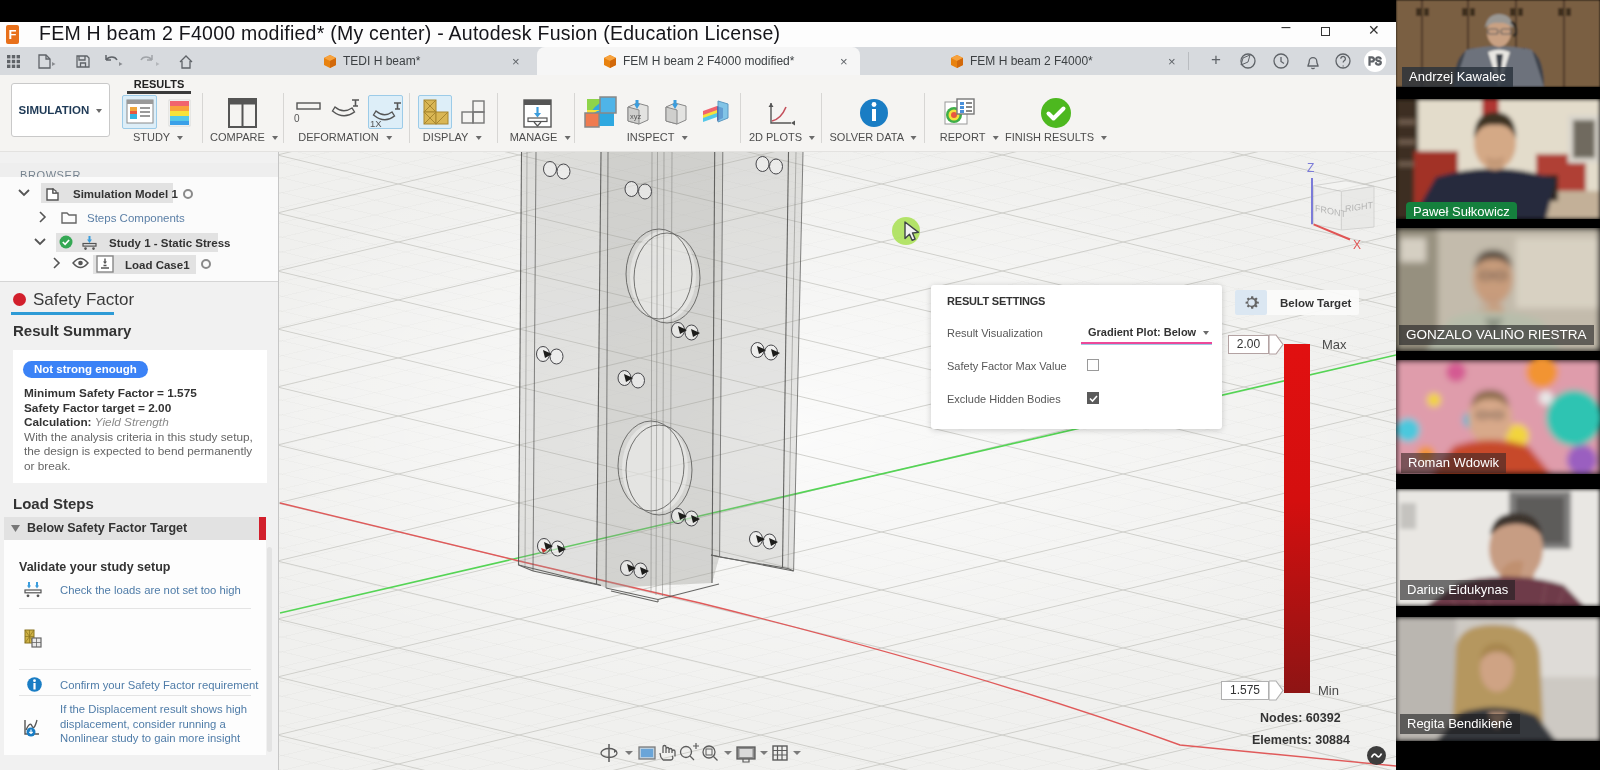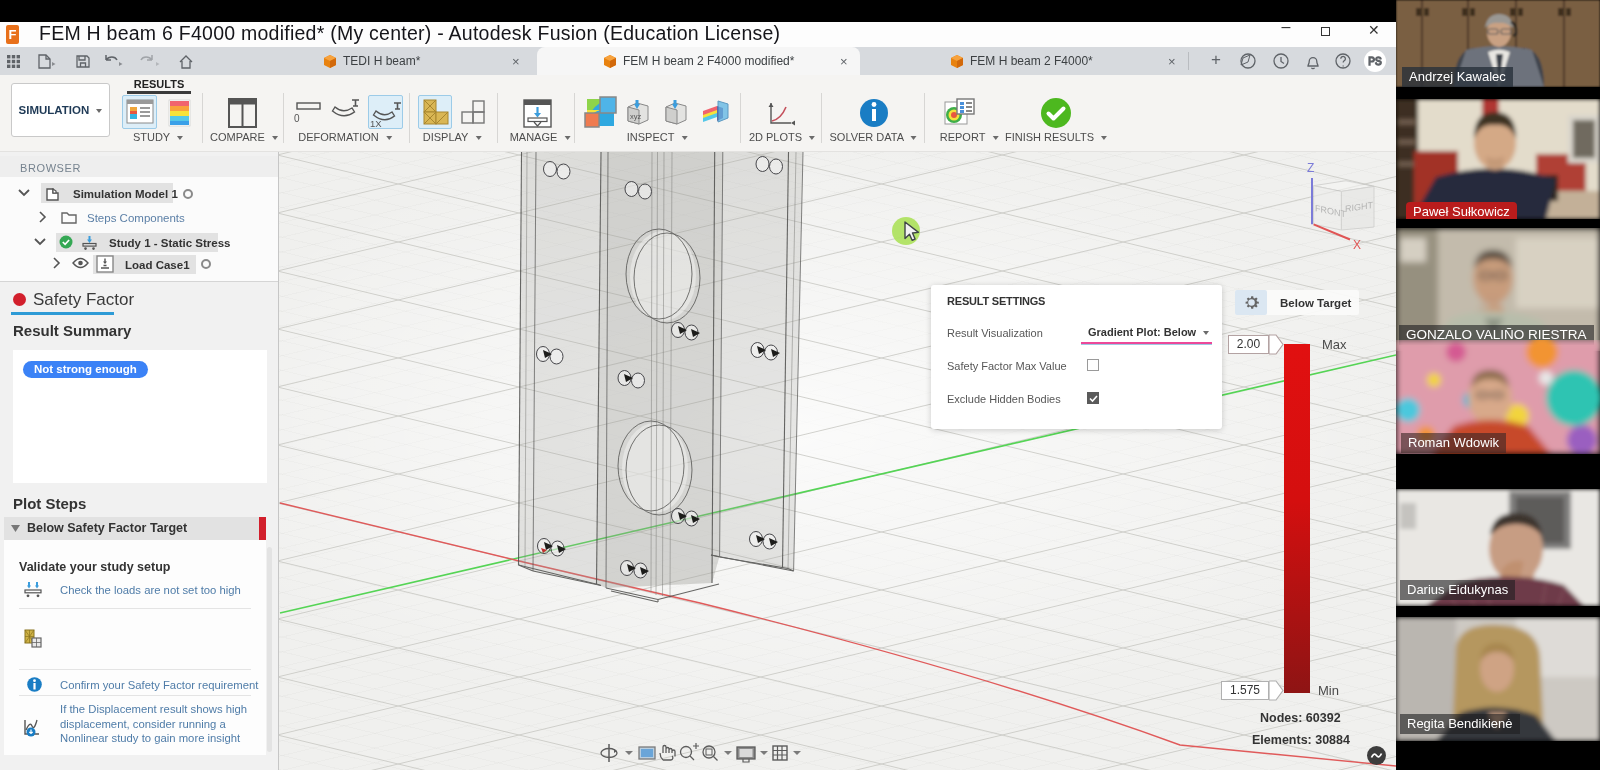--- a/index.html
+++ b/index.html
@@ -26,21 +26,21 @@
 #rsettings{left:652px;top:133px;width:291px;height:144px;background:#fff;border-radius:3px;box-shadow:0 1px 6px rgba(0,0,0,.18);font-size:12px;color:#575757}
 
 #videos{left:1396px;top:0;width:204px;height:770px;background:#000}
 .vtile{position:absolute;left:0;width:204px;overflow:hidden}
 .vlabel{position:absolute;color:#fff;font-size:13px;line-height:17px;padding:1px 7px 2px 7px;white-space:nowrap}
 </style></head>
 <body>
 <div id="stage">
   <div class="abs" id="titlebar">
     <div class="abs" style="left:6px;top:3px;width:13px;height:19px;background:#e8701a;border-radius:2px;color:#fff;font-size:13px;font-weight:bold;text-align:center;line-height:19px">F</div>
-    <div class="abs" style="left:39px;top:0px;white-space:nowrap">FEM H beam 6 F4000 modified* (My center) - Autodesk Fusion (Education License)</div>
+    <div class="abs" style="left:39px;top:0px;white-space:nowrap">FEM H beam 2 F4000 modified* (My center) - Autodesk Fusion (Education License)</div>
     <div class="abs" style="left:1276px;top:-4px;width:20px;text-align:center;font-size:16px;color:#333">–</div>
     <div class="abs" style="left:1321px;top:5px;width:9px;height:9px;border:1.2px solid #333"></div>
     <div class="abs" style="left:1364px;top:0px;width:20px;text-align:center;font-size:14px;color:#333">✕</div>
   </div>
   <div class="abs" id="tabbar">
     <svg class="abs" style="left:0;top:0" width="200" height="28" viewBox="0 0 200 28">
       <g fill="none" stroke="#5f6368" stroke-width="1.3">
         <g fill="#5f6368" stroke="none">
             <rect x="7" y="8" width="3.4" height="3.4"></rect>
             <rect x="11.8" y="8" width="3.4" height="3.4"></rect>
@@ -481,21 +481,21 @@
         <path d="M196 11l4 4 4-4z" fill="#7a7a7a" stroke="none"></path>
       </g>
     </svg>
 
     <div class="abs" style="left:1088px;top:594px;width:19px;height:19px;background:#3d3d3d;border-radius:50%"></div>
     <svg class="abs" style="left:1088px;top:594px" width="19" height="19">
         <path d="M4.5 11.5 Q7 6 9.5 9.5 T14.5 7.5" fill="none" stroke="#fff" stroke-width="1.8"></path>
       </svg>
   </div>
   <div class="abs" id="panel">
-    <div class="abs" style="left:0;top:4px;width:278px;height:24px;background:#eeeeee;border-bottom:1px solid #d9d9d9">
+    <div class="abs" style="left:0;top:11px;width:278px;height:24px;background:#eeeeee;border-bottom:1px solid #d9d9d9">
         <span class="abs" style="left:20px;top:6px;font-size:11px;color:#76838f;letter-spacing:.6px">BROWSER</span>
       </div>
     <div class="abs" style="left:0;top:25px;width:278px;height:105px;background:#fbfbfb"></div>
 
     <svg class="abs" style="left:18px;top:36px" width="12" height="9">
         <path d="M1 2l5 5 5-5" fill="none" stroke="#555" stroke-width="1.8"></path>
       </svg>
     <div class="abs" style="left:41px;top:31px;width:132px;height:20px;background:#e2e2e2"></div>
     <svg class="abs" style="left:44px;top:32px" width="17" height="18">
         <path d="M3 5h6v4h5v7H3z" fill="#fff" stroke="#555" stroke-width="1.4"></path>
@@ -547,21 +547,24 @@
     <div class="abs" style="left:201px;top:107px;width:10px;height:10px;border:2px solid #8a8a8a;border-radius:50%"></div>
     <div class="abs" style="left:0;top:129px;width:278px;height:1px;background:#d5d5d5"></div>
 
     <div class="abs" style="left:13px;top:141px;width:13px;height:13px;background:#d21f2c;border-radius:50%"></div>
     <div class="abs" style="left:33px;top:138px;font-size:17px;color:#3a3a3a">Safety Factor</div>
     <div class="abs" style="left:11px;top:160px;width:103px;height:3px;background:#2e9bd6"></div>
     <div class="abs" style="left:13px;top:170px;font-size:15px;font-weight:bold;color:#333">Result Summary</div>
 
     <div class="abs" style="left:13px;top:198px;width:254px;height:133px;background:#fff"></div>
     <div class="abs" style="left:23px;top:209px;height:17px;background:#3b82f6;border-radius:9px;color:#fff;font-size:11.5px;font-weight:bold;line-height:17px;padding:0 11px">Not strong enough</div>
-    <div class="abs" style="left:13px;top:343px;font-size:15px;font-weight:bold;color:#333">Plot Steps</div>
+    <div class="abs" style="left:24px;top:234px;font-size:11.8px;line-height:14.6px;color:#666;white-space:nowrap">
+      <span style="font-weight:bold;color:#333">Minimum Safety Factor = 1.575<br>Safety Factor target = 2.00<br>Calculation:</span> <span style="font-style:italic;color:#8a8a8a">Yield Strength</span><br>With the analysis criteria in this study setup,<br>the design is expected to bend permanently<br>or break.
+    </div>
+    <div class="abs" style="left:13px;top:343px;font-size:15px;font-weight:bold;color:#333">Load Steps</div>
 
     <div class="abs" style="left:4px;top:365px;width:262px;height:23px;background:#e2e2e2"></div>
     <svg class="abs" style="left:11px;top:373px" width="9" height="7">
         <path d="M0 0h9l-4.5 7z" fill="#777"></path>
       </svg>
     <div class="abs" style="left:27px;top:369px;font-size:12.5px;font-weight:bold;color:#333">Below Safety Factor Target</div>
     <div class="abs" style="left:259px;top:365px;width:7px;height:23px;background:#d21f2c"></div>
 
     <div class="abs" style="left:4px;top:388px;width:262px;height:215px;background:#fdfdfd"></div>
     <div class="abs" style="left:19px;top:408px;font-size:12.5px;font-weight:bold;color:#333">Validate your study setup</div>
@@ -662,21 +665,21 @@
           <rect x="172" y="16" width="32" height="48" fill="#d9d5cc"></rect>
             <rect x="177" y="21" width="22" height="38" fill="#706a5e"></rect>
           <rect x="128" y="92" width="76" height="28" fill="#c3b098"></rect>
           <rect x="128" y="76" width="34" height="26" fill="#2e271e"></rect>
           <path d="M16 120 L40 78 Q100 60 160 80 L150 120 Z" fill="#262b3e"></path>
           <ellipse cx="99" cy="44" rx="21" ry="27" fill="#d4a986"></ellipse>
           <path d="M78 40 Q78 13 99 13 Q120 13 120 40 Q114 24 99 26 Q84 24 78 40 Z" fill="#3e3020"></path>
           <path d="M90 57 q9 5 18 0 l-1 10 q-8 4 -16 0 z" fill="#c59a78"></path>
         </g>
       </svg>
-      <div class="vlabel" style="left:10px;top:103px;background:#b91c1c;border-radius:4px">Paweł Sułkowicz</div>
+      <div class="vlabel" style="left:10px;top:103px;background:#15803d;border-radius:4px">Paweł Sułkowicz</div>
     </div>
 
     <div class="vtile" style="top:228px;height:123px">
       <svg width="204" height="123">
         <defs>
             <filter id="b3" x="-20%" y="-20%" width="140%" height="140%">
               <feGaussianBlur stdDeviation="3"></feGaussianBlur>
             </filter>
           </defs>
         <g filter="url(#b3)">
@@ -690,21 +693,21 @@
           <rect x="99" y="44" width="11" height="7" rx="3" fill="none" stroke="#3a3a3a" stroke-width="1.5"></rect>
           <path d="M85 75 q6 -12 20 -4 l-4 18 q-14 4 -20 -4 z" fill="#bf937242"></path>
           <path d="M86 88 q8 -18 22 -8 l-2 16 z" fill="#c89c7c"></path>
           <path d="M30 123 L55 90 Q97 76 145 92 L165 123 Z" fill="#b7bdab"></path>
           <path d="M88 90 L97 108 L108 90 Z" fill="#8f9585"></path>
         </g>
       </svg>
       <div class="vlabel" style="left:3px;top:97px;background:rgba(30,30,32,.6);font-size:13.5px">GONZALO VALIÑO RIESTRA</div>
     </div>
 
-    <div class="vtile" style="top:340px;height:140px">
+    <div class="vtile" style="top:360px;height:140px">
       <svg width="204" height="114">
         <defs>
             <filter id="b4" x="-20%" y="-20%" width="140%" height="140%">
               <feGaussianBlur stdDeviation="3"></feGaussianBlur>
             </filter>
           </defs>
         <g filter="url(#b4)">
           <rect width="204" height="114" fill="#df9cab"></rect>
           <circle cx="178" cy="58" r="28" fill="#2fc4b2"></circle>
           <circle cx="146" cy="12" r="16" fill="#f29433"></circle>

